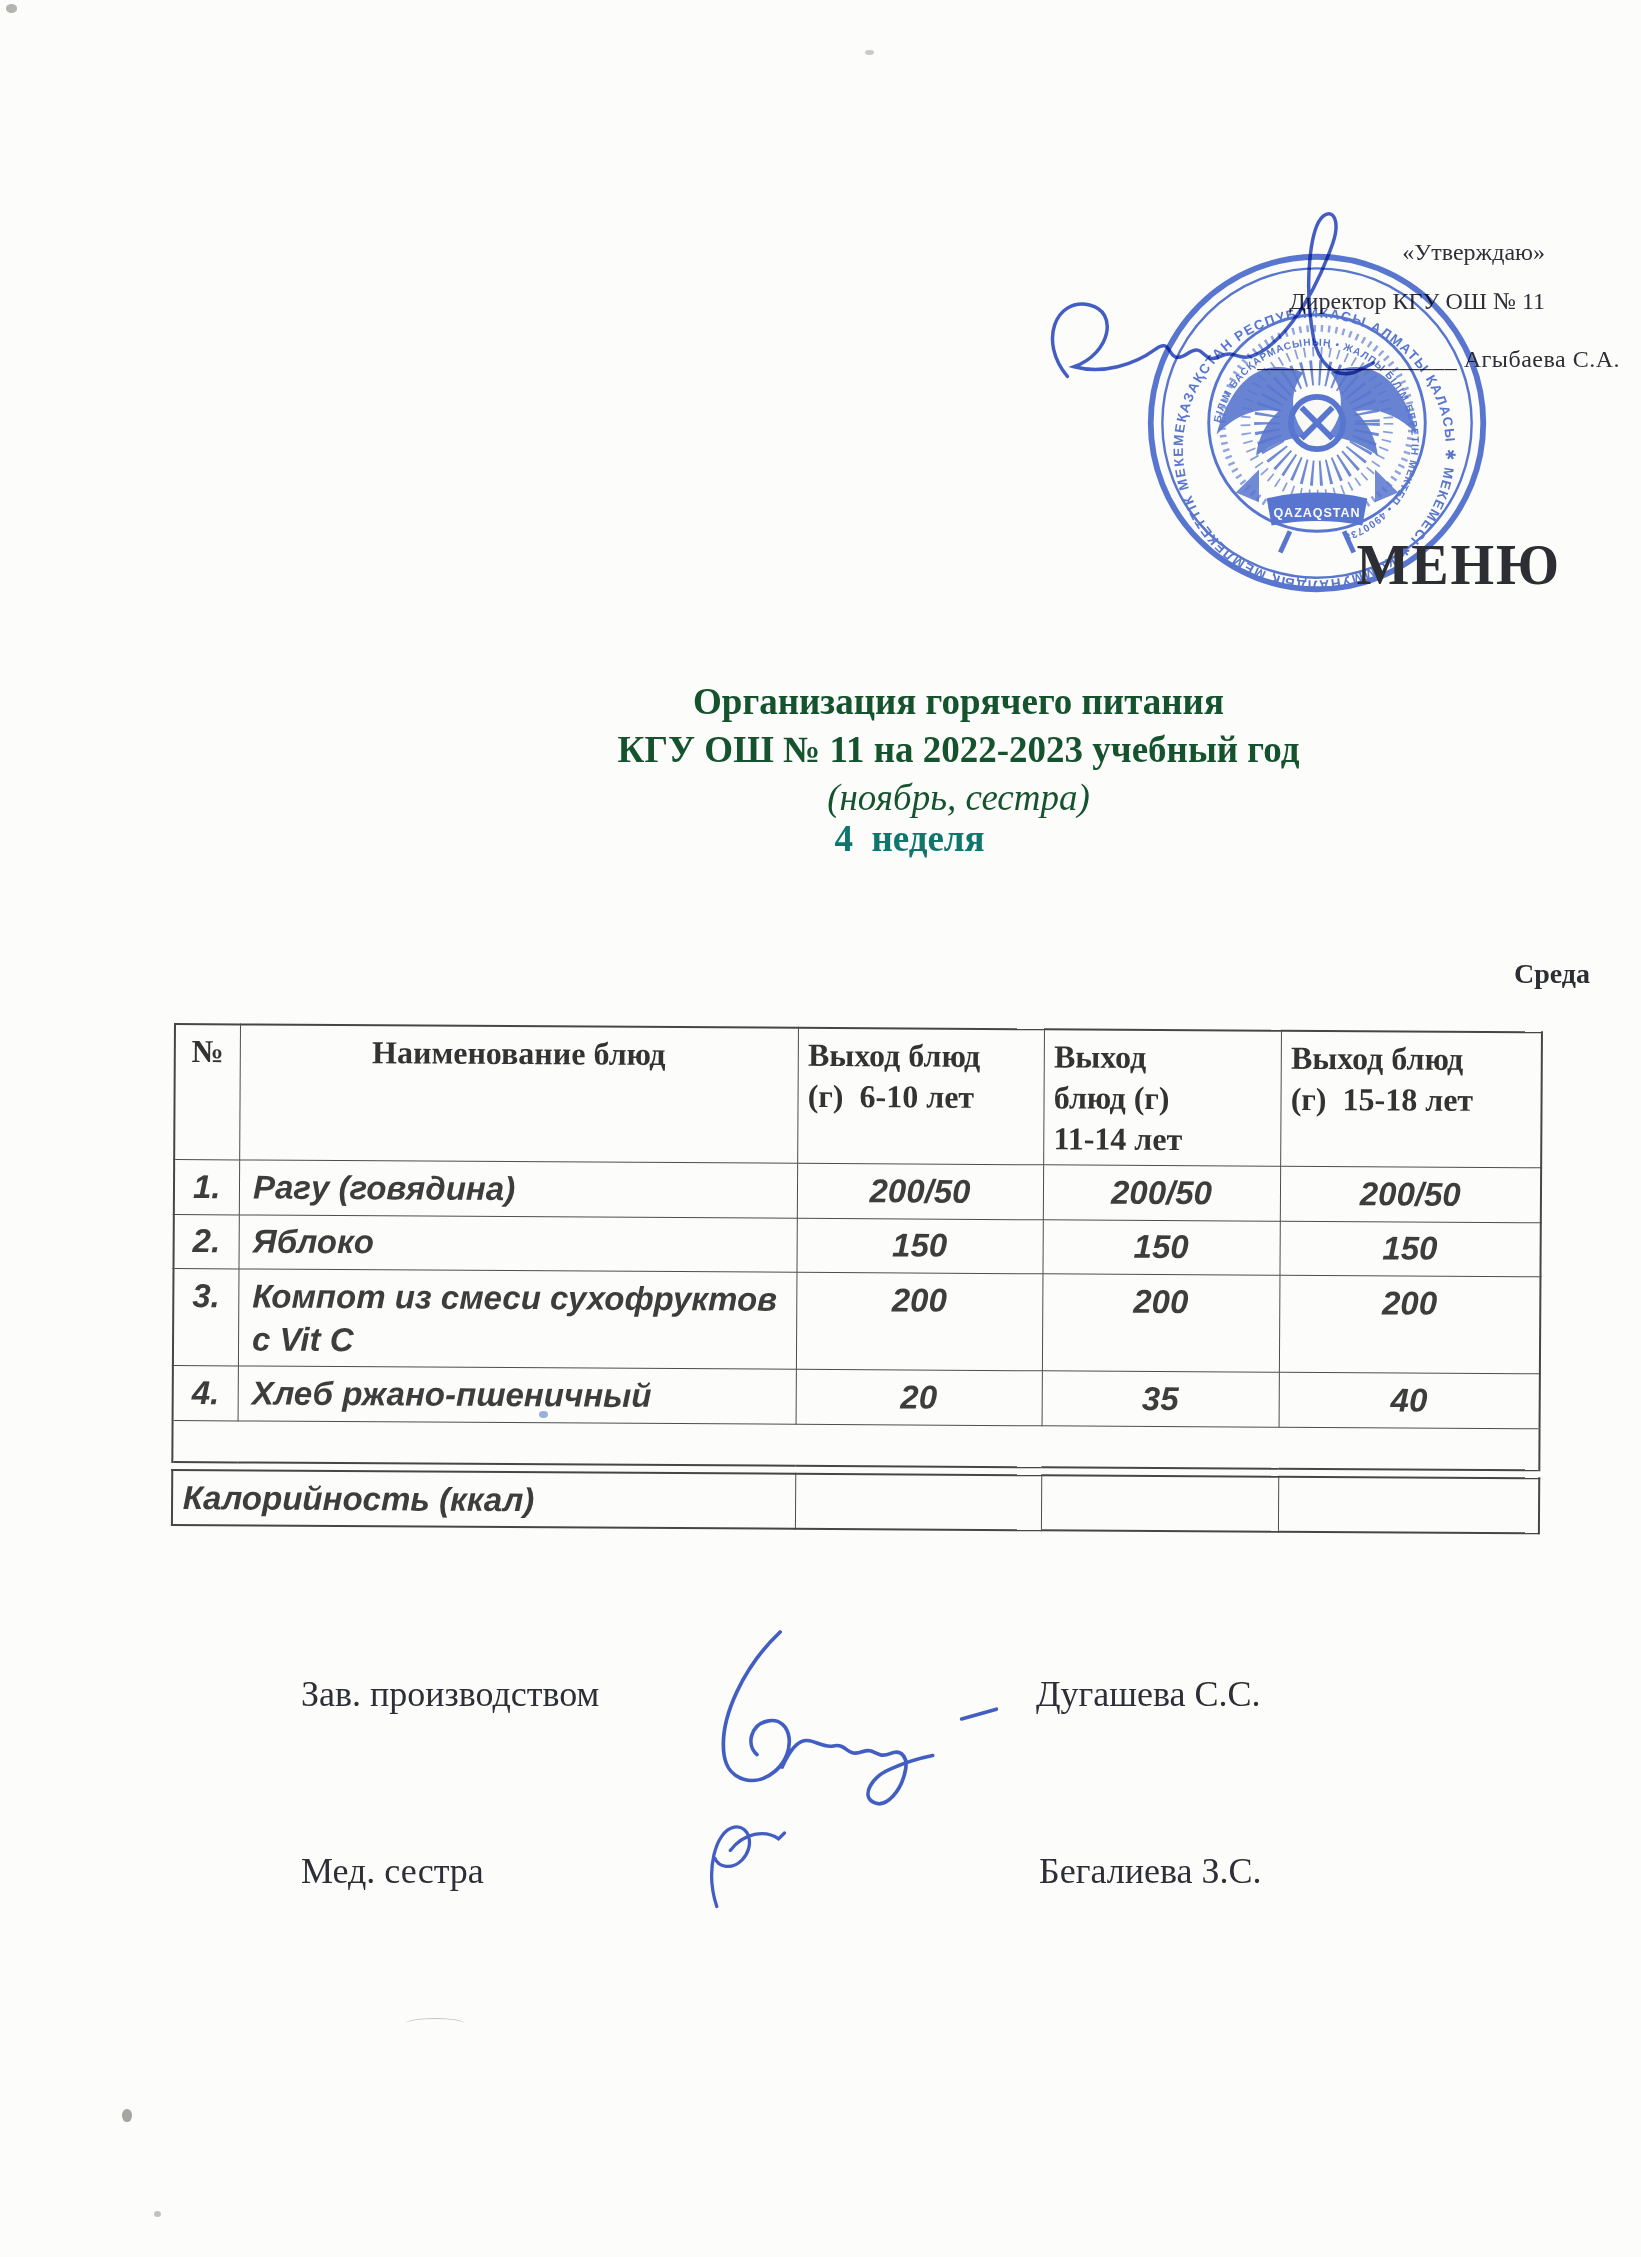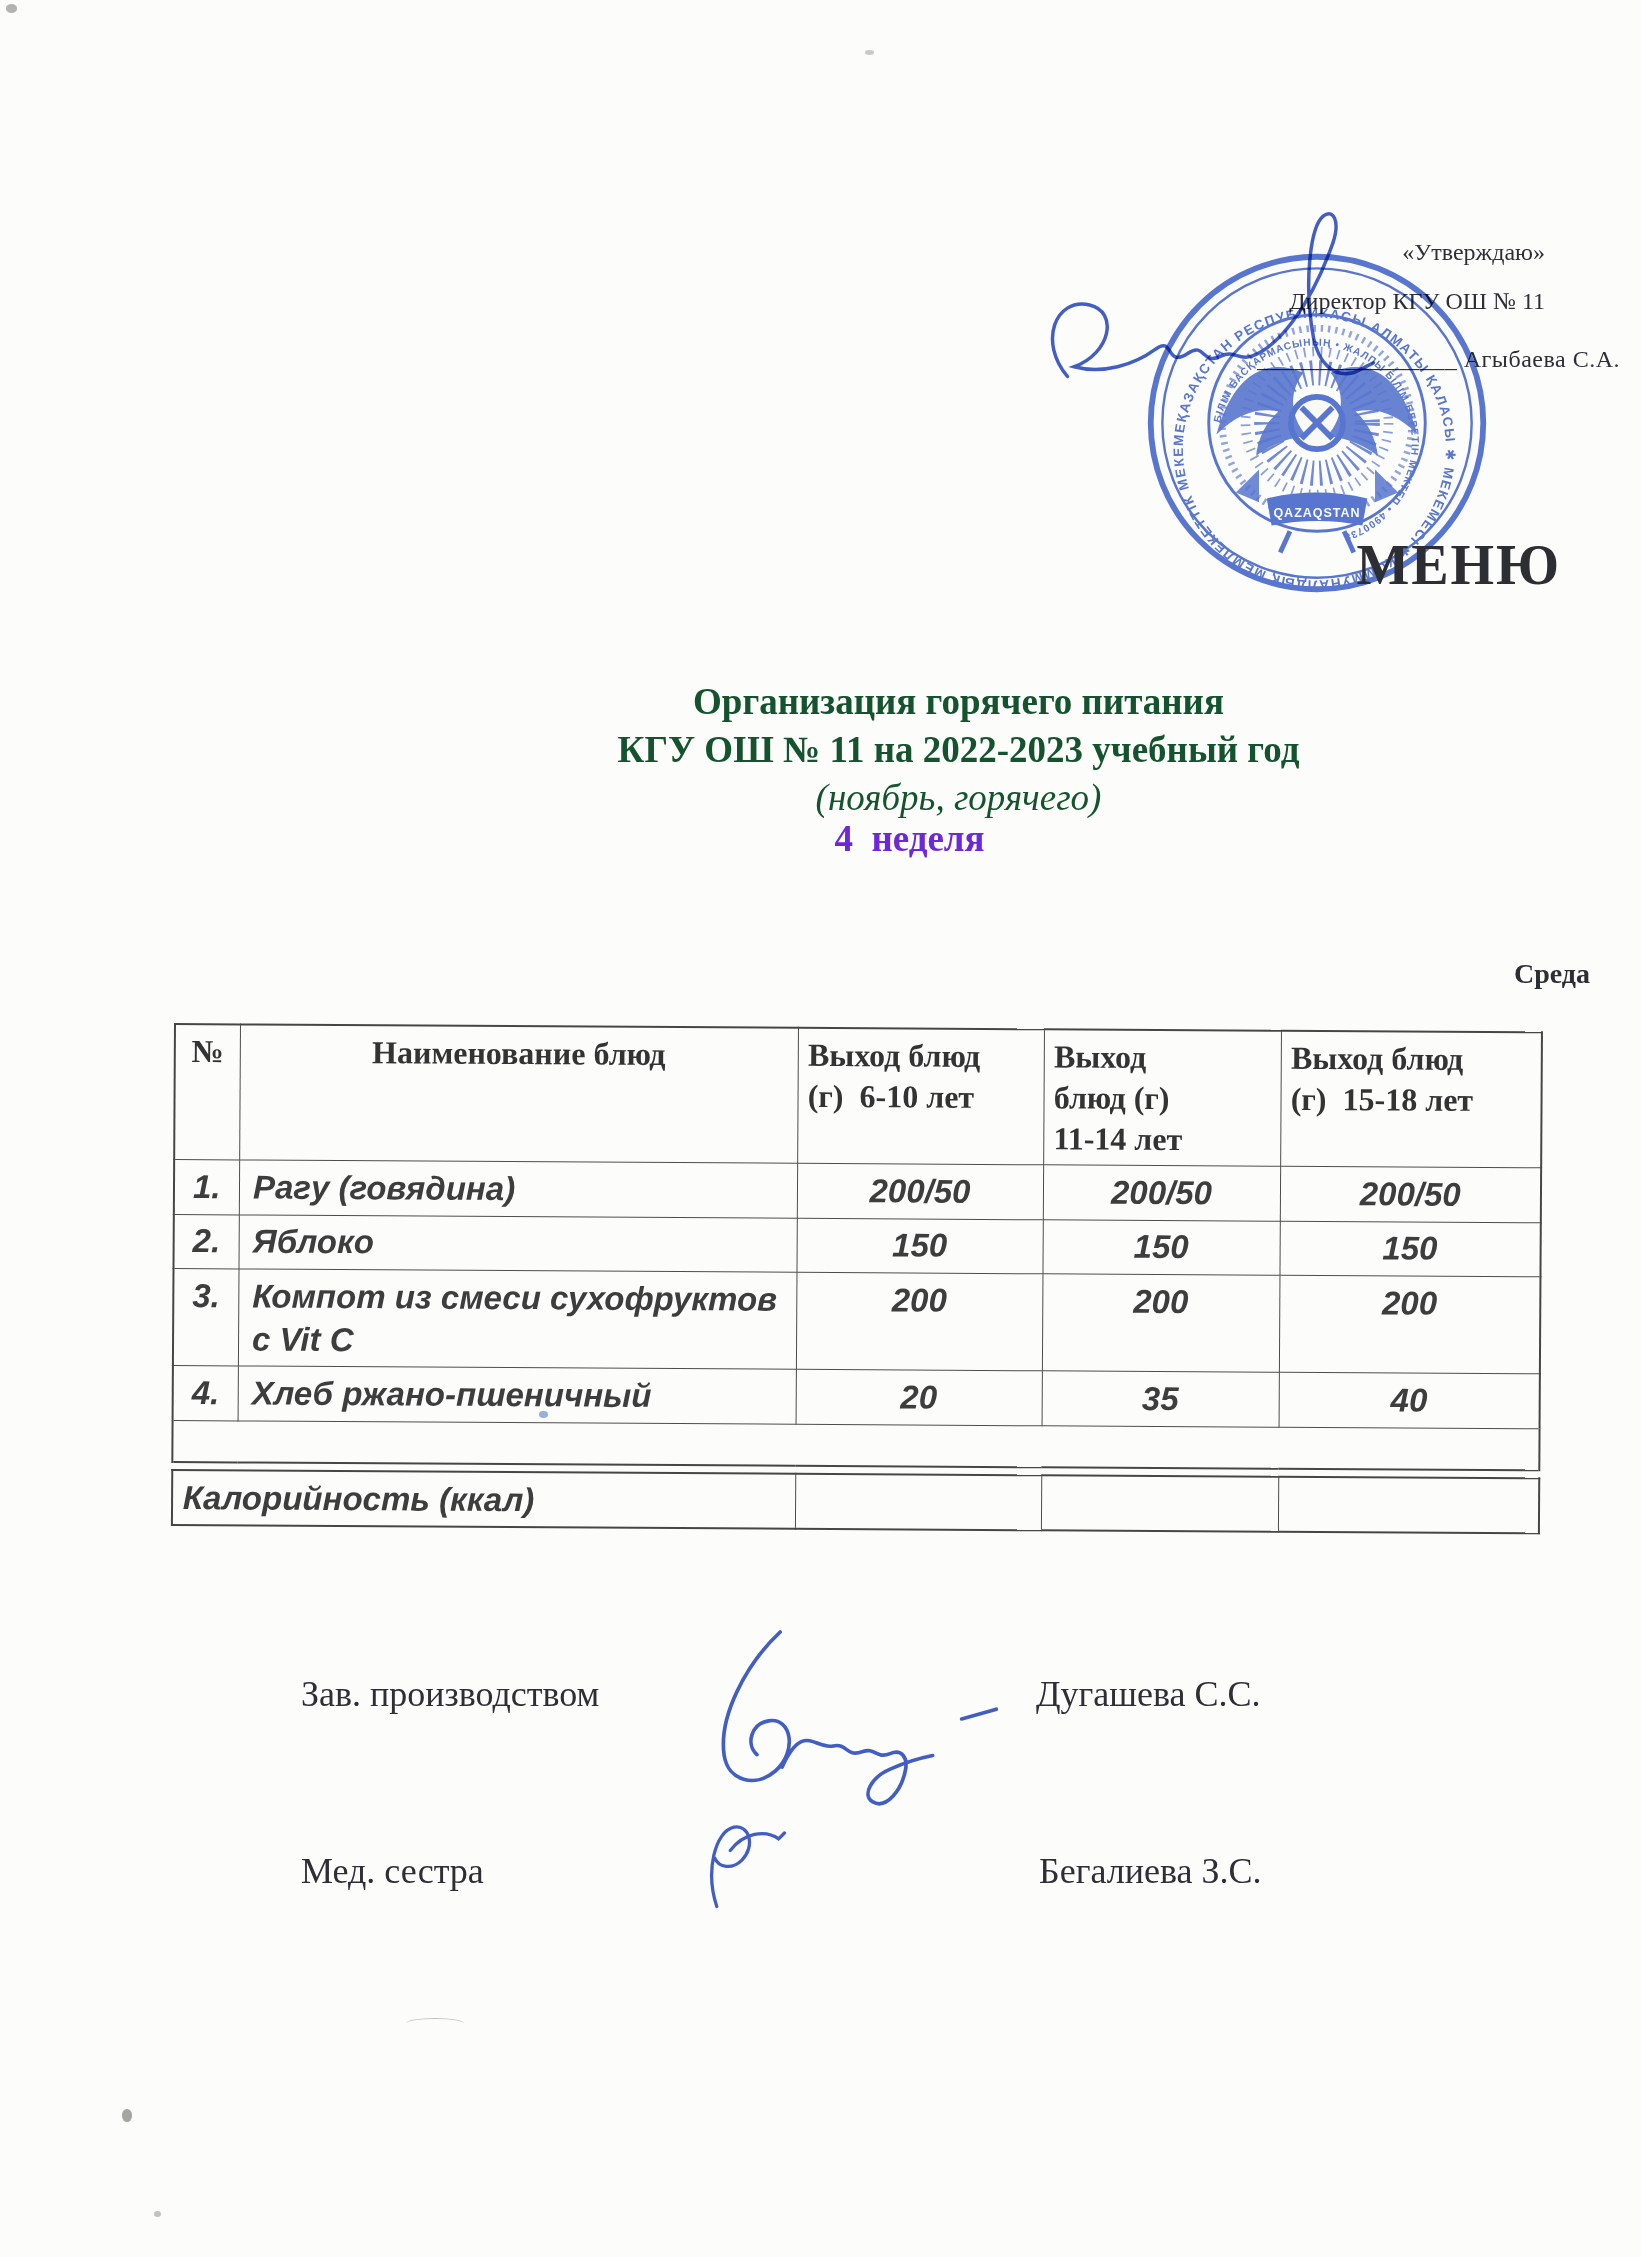--- a/index.html
+++ b/index.html
@@ -11,21 +11,21 @@
   .abs{position:absolute;}
   
   .approval{top:228px;right:21px;width:695px;text-align:right;font-size:24px;line-height:49px;color:#2e2f36;}
   .approval .pad{padding-right:75px;}
   .approval .sig-row{margin-top:8.7px;letter-spacing:0.5px;}
   
   .title-block{left:258px;top:533px;width:1303px;text-align:right;}
   .doc-title{font-size:56px;font-weight:bold;letter-spacing:1.9px;color:#2d2e34;}
   .subtitle-block{left:307px;top:678px;width:1303px;text-align:center;font-size:37px;font-weight:bold;line-height:48px;color:#14532d;}
   .subtitle-block .it{font-weight:normal;font-style:italic;}
-  .week{left:258px;top:817px;width:1303px;text-align:center;font-size:37px;font-weight:bold;white-space:pre;color:#6d28d9;}
+  .week{left:258px;top:817px;width:1303px;text-align:center;font-size:37px;font-weight:bold;white-space:pre;color:#0f766e;}
   .day{left:224px;top:958px;width:1366px;text-align:right;font-size:28px;font-weight:bold;color:#2d2e34;}
   
   .table-area{left:174px;top:1023px;width:1367px;transform:rotate(0.35deg);transform-origin:0 0;}
   table{border-collapse:collapse;table-layout:fixed;width:1366px;}
   td,th{border:1.9px solid #4d4d4d;margin:0;overflow:hidden;}
   .menu-table{border:2.9px solid #464646;}
   .cal-table{border:2.9px solid #464646;margin-top:5.8px;}
   th{font-family:"Liberation Serif","DejaVu Serif",serif;font-size:32px;line-height:1.28;
      font-weight:bold;vertical-align:top;padding:5.8px 9.7px;text-align:left;white-space:pre-wrap;color:#333;}
   th.c{text-align:center;padding-left:1.9px;padding-right:1.9px;}
@@ -105,21 +105,21 @@
              C315,175 330,192 352,186 L372,176" fill="none" stroke="#3a56c4" stroke-width="3.6" stroke-linecap="round" opacity="0.95"></path>
   </svg>
 
   <div class="abs title-block">
     <span class="doc-title">МЕНЮ</span>
   </div>
 
   <div class="abs subtitle-block">
     <div>Организация горячего питания</div>
     <div>КГУ ОШ № 11 на 2022-2023 учебный год</div>
-    <div class="it">(ноябрь, горячего)</div>
+    <div class="it">(ноябрь, сестра)</div>
   </div>
 
   <div class="abs week">4  неделя</div>
   <div class="abs day">Среда</div>
 
   <div class="abs table-area">
     <table class="menu-table">
       <colgroup>
           <col style="width:65px">
           <col style="width:558px">

